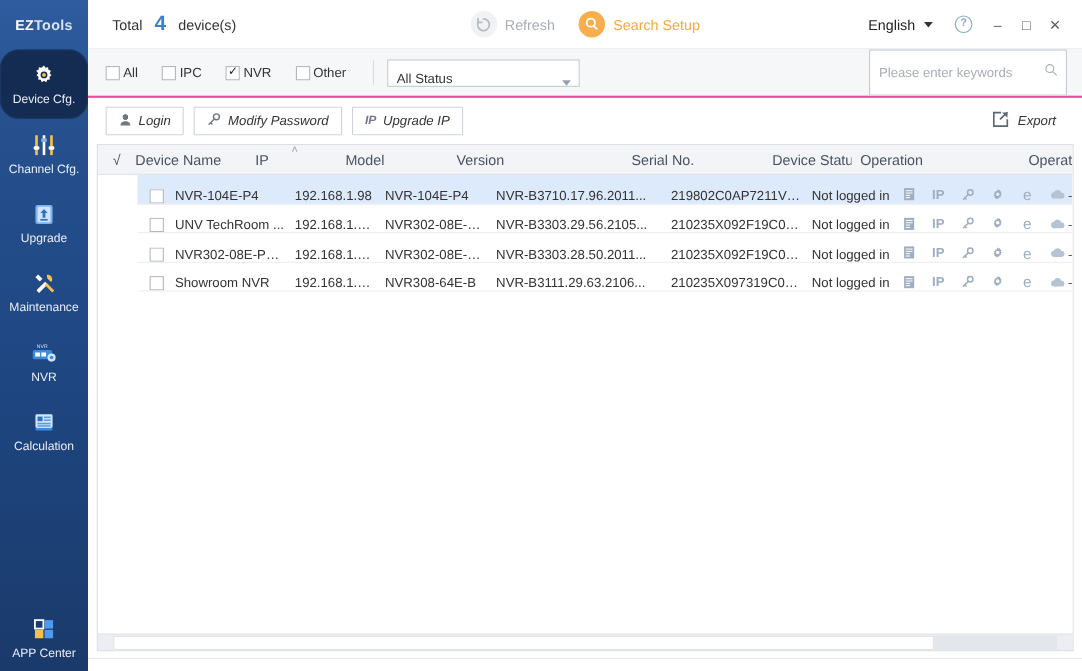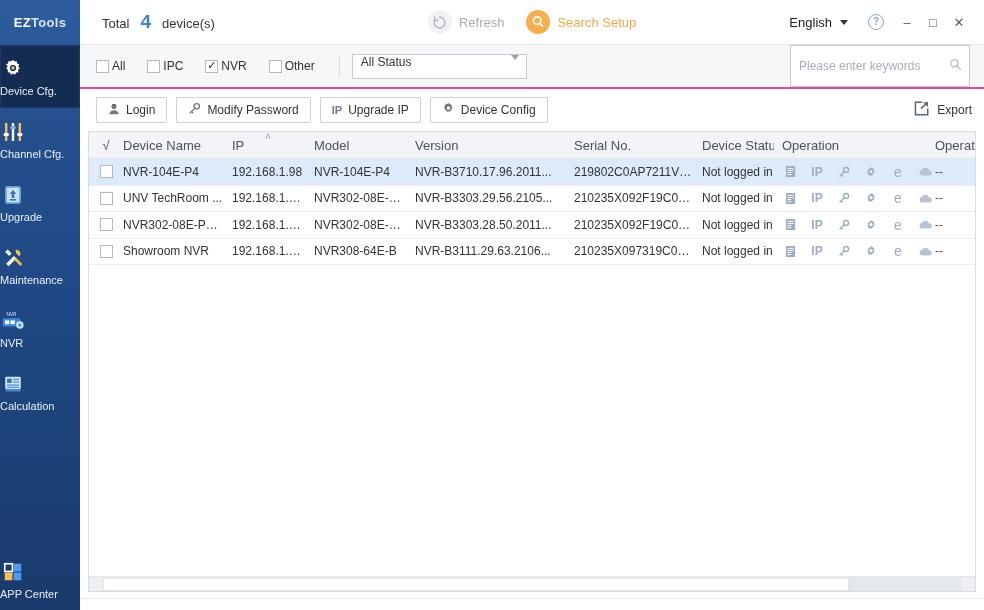--- a/index.html
+++ b/index.html
@@ -32,26 +32,27 @@
     font-size: 13px;
     font-weight: bold;
     user-select: none;
   }
   .logo .ez { color: #ffffff; }
   .logo .tools { color: #d7e2f2; font-weight: bold; }
 
   .nav-item {
     height: 63px;
     display: flex; flex-direction: column;
-    justify-content: center;
+    align-items: center; justify-content: center;
     gap: 3px;
     color: #e9eef7;
     font-size: 11px;
     cursor: pointer;
     user-select: none;
+    border-radius: 17px;
   }
   .nav-item.selected {
     background: #152c52;
     box-shadow: inset 0 0 0 1px #1b3763;
   }
   .nav-item .nav-icon {
     width: 26px; height: 26px;
     display: flex; align-items: center; justify-content: center;
   }
   .nav-item .nav-label { line-height: 12px; white-space: nowrap; }
@@ -156,21 +157,21 @@
     font-size: 11px; color: #222; line-height: 1;
     margin-top: -1px;
   }
   .divider-v {
     width: 1px; height: 22px; background: #d8dbe0;
     margin: 0 12px 0 2px;
   }
   .status-select {
     width: 175px; height: 25px;
     background: #fff; border: 1px solid #c6cad0;
-    display: flex; align-items: flex-start; justify-content: space-between;
+    display: flex; align-items: flex-end; justify-content: space-between;
     padding: 0 7px 0 8px;
     font-size: 12px; color: #333; cursor: pointer; user-select: none;
   }
   .caret-sm {
     width: 0; height: 0;
     border-left: 4px solid transparent;
     border-right: 4px solid transparent;
     border-top: 5px solid #9aa0a8;
   }
   .filter-spacer { flex: 1 1 auto; }
@@ -186,24 +187,25 @@
     font-size: 12px; color: #333;
     font-family: "Liberation Sans", sans-serif;
     min-width: 0; background: transparent;
   }
   .search-box input::placeholder { color: #a9aeb5; }
 
   
   .actionbar {
     height: 42px;
     display: flex; align-items: center;
-    padding: 0 8px 0 16px;
+    padding: 0 20px 0 16px;
     background: #fff;
     gap: 9px;
     flex: 0 0 42px;
+    font-style: italic;
   }
   .act-btn {
     height: 26px;
     border: 1px solid #cfd3d9;
     background: #fff;
     display: flex; align-items: center; gap: 6px;
     padding: 0 11px;
     font-size: 12px; color: #333;
     cursor: pointer; user-select: none;
     border-radius: 1px;
@@ -242,24 +244,25 @@
   }
   .sort-caret {
     position: absolute;
     left: 176px; top: 1px;
     font-size: 10px; color: #9aa2ae;
     line-height: 8px;
   }
   .tbody { flex: 1 1 auto; overflow: hidden; background: #fff; }
   .trow {
     height: 26.5px;
-    display: flex; align-items: center;
+    display: flex; align-items: flex-end;
     border-bottom: 1px solid #edeff2;
     font-size: 12px; color: #333;
     cursor: pointer;
+    margin-left: 36px;
   }
   .trow.selected { background: #ddeafb; }
   .trow .td {
     padding-left: 8px;
     white-space: nowrap; overflow: hidden; text-overflow: ellipsis;
   }
   
   .c-chk   { width: 26px; flex: 0 0 26px; display:flex; align-items:center; justify-content:center; padding-left:0; }
   .c-name  { width: 109px; flex: 0 0 109px; }
   .c-ip    { width: 82px;  flex: 0 0 82px; }
@@ -524,29 +527,20 @@
           </svg>
         </span>
         <span>Modify Password</span>
       </div>
 
       <div class="act-btn">
         <span style="font-size:11px;color:#6f7885;font-weight:600;">IP</span>
         <span>Upgrade IP</span>
       </div>
 
-      <div class="act-btn">
-        <span>
-          <svg width="13" height="13" viewBox="0 0 16 16">
-            <path fill="#6f7885" d="M8 1.2l1 1.4 1.7-.4.3 1.7 1.6.7-.8 1.6 1.2 1.3-1.4 1.2.4 1.7-1.8.2-.7 1.6-1.5-.9-1.5.9-.7-1.6-1.8-.2.4-1.7L2.3 7.5l1.2-1.3-.8-1.6 1.6-.7.3-1.7 1.7.4z"></path>
-            <circle cx="8" cy="7.4" r="2.1" fill="#ffffff"></circle>
-          </svg>
-        </span>
-        <span>Device Config</span>
-      </div>
 
       <div class="act-spacer"></div>
 
       <div class="export-btn">
         <span>
           <svg width="17" height="17" viewBox="0 0 18 18">
             <path d="M9.5 2.5H2.6v13h13V9" fill="none" stroke="#5d6672" stroke-width="1.6"></path>
             <path d="M9 8.6L15.4 2.6" stroke="#5d6672" stroke-width="1.6" stroke-linecap="round"></path>
             <path d="M10.6 2.3h5.2v5.2" fill="#5d6672"></path>
           </svg>

